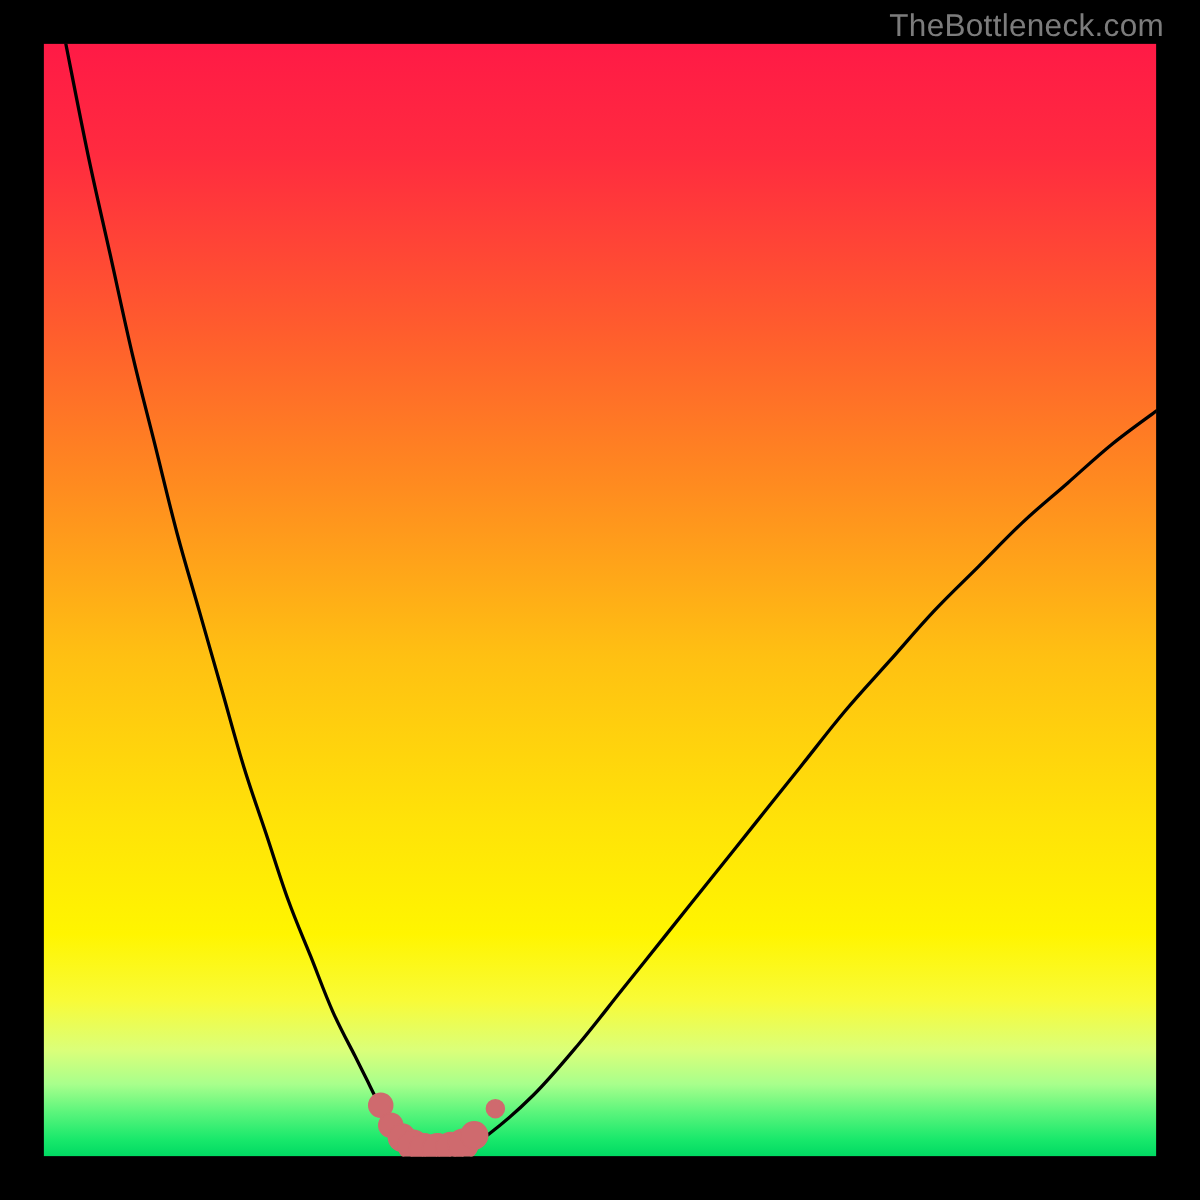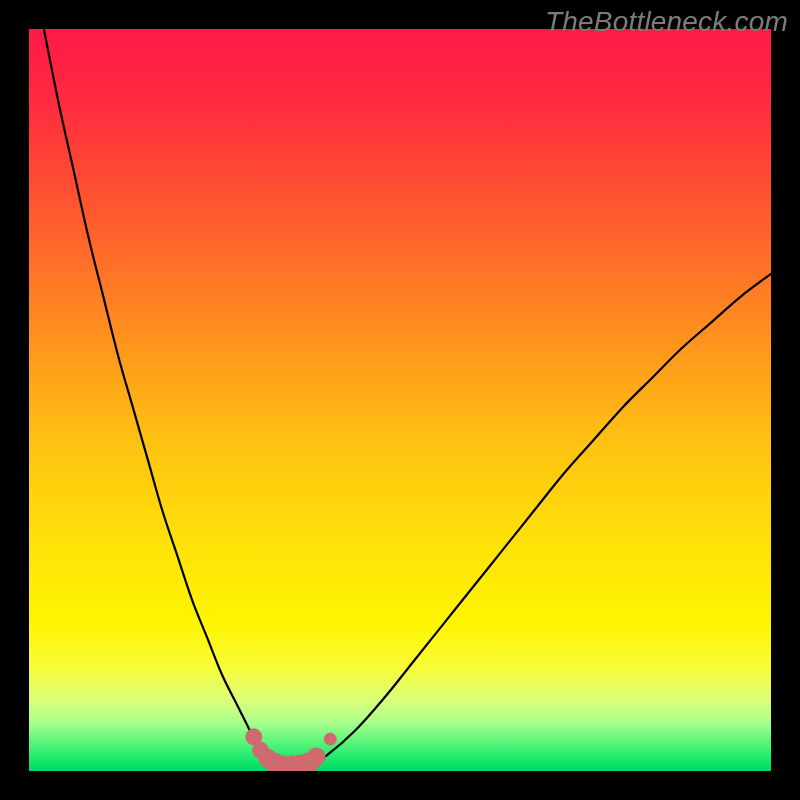--- a/index.html
+++ b/index.html
@@ -38,26 +38,25 @@
     position: absolute;
     top: 0;
     left: 0;
     width: 742px;
     height: 742px;
     overflow: visible;
   }
   .watermark {
     position: absolute;
     top: 6px;
-    right: 12px;
+    right: 24px;
     color: #7c7c7c;
-    font-size: 28px;
+    font-size: 21px;
     letter-spacing: 0.2px;
     font-weight: 400;
-    font-style: italic;
   }
 </style>
 </head>
 <body>
 
 <div class="frame">
   <div class="plot-area">
     <svg class="gradient" viewBox="0 0 742 742" preserveAspectRatio="none">
       <defs>
         <linearGradient id="bg-grad" x1="0" y1="0" x2="0" y2="1">

